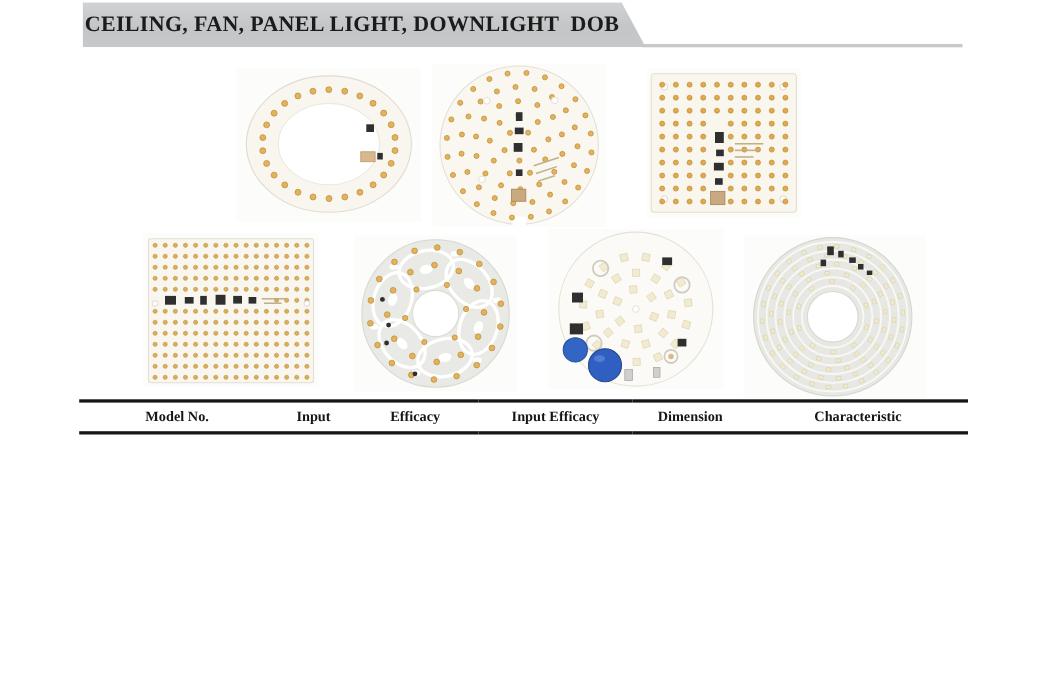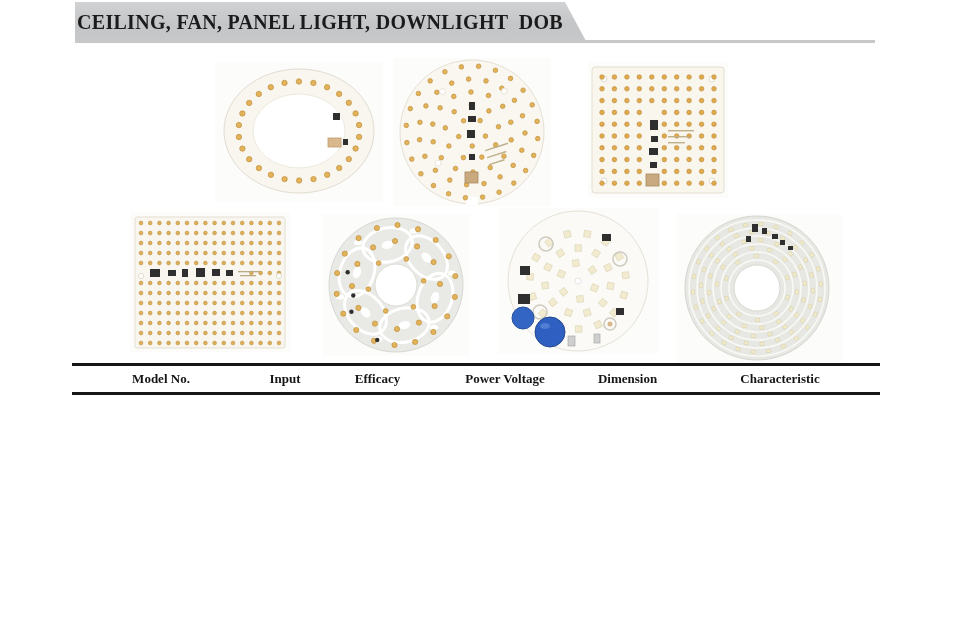--- a/index.html
+++ b/index.html
@@ -718,21 +718,21 @@
         <col style="width:115px">
       <col style="width:140px">
         <col style="width:105px">
         <col style="width:200px">
     </colgroup>
     <thead>
       <tr>
         <th>Model No.</th>
         <th>Input</th>
         <th>Efficacy</th>
-        <th>Power Voltage</th>
+        <th>Input Efficacy</th>
         <th>Dimension</th>
         <th>Characteristic</th>
       </tr>
     </thead>
     <tbody id="table-body"></tbody>
   </table>
 
 </div>
 
 </body></html>

